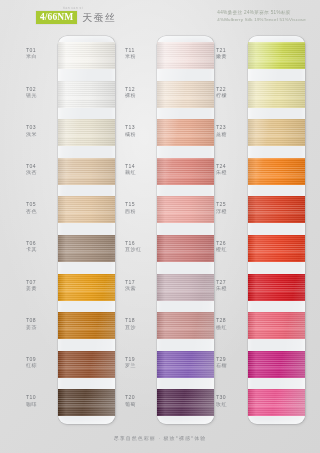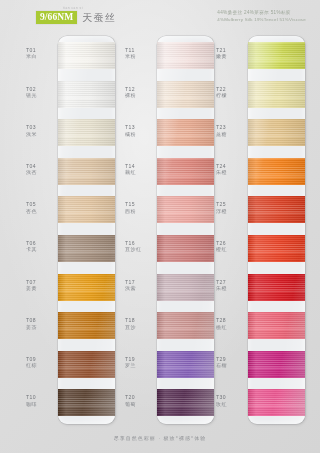--- a/index.html
+++ b/index.html
@@ -106,21 +106,21 @@
     font-family:"DejaVu Sans",sans-serif;
   }
 </style>
 </head>
 <body>
 
 <div id="card">
 
   <div class="header">
     <div class="brandwrap">
-      <span class="nm-badge">9/66NM</span>
+      <span class="nm-badge">4/66NM</span>
       <span class="brand-cn">天蚕丝</span>
     </div>
     <div class="brand-pin">tian can si</div>
     <div class="comp">
       <div class="comp-cn">44%桑蚕丝   24%莱赛尔   51%粘胶</div>
       <div class="comp-en">4%Mulberry Silk 19%Tencel 51%Viscose</div>
     </div>
   </div>
 
   <div class="columns" id="columns">

